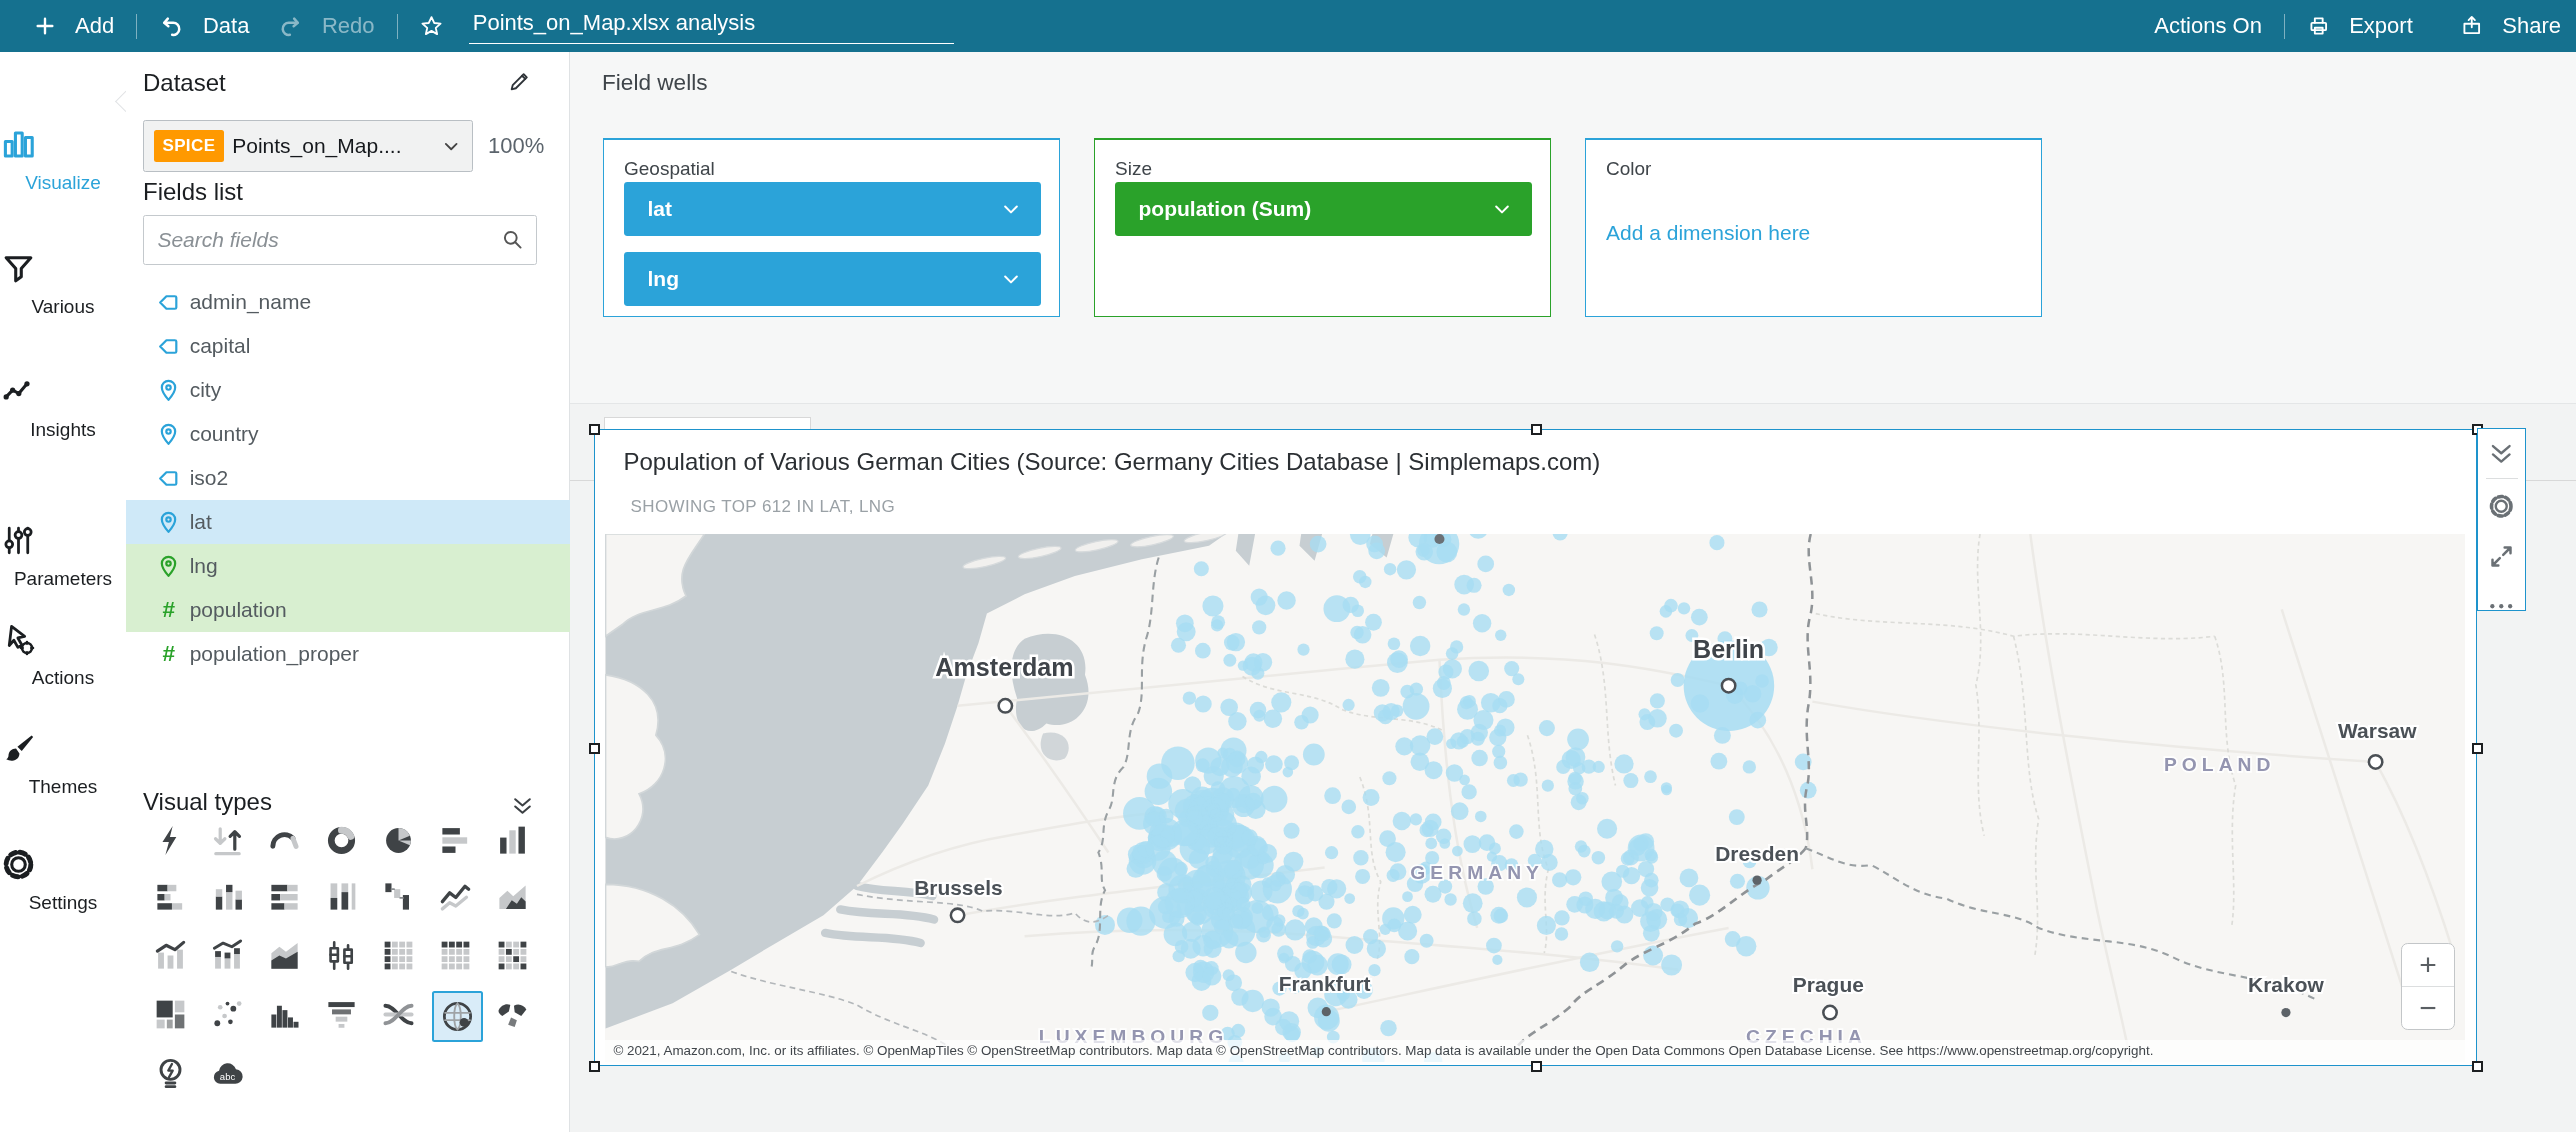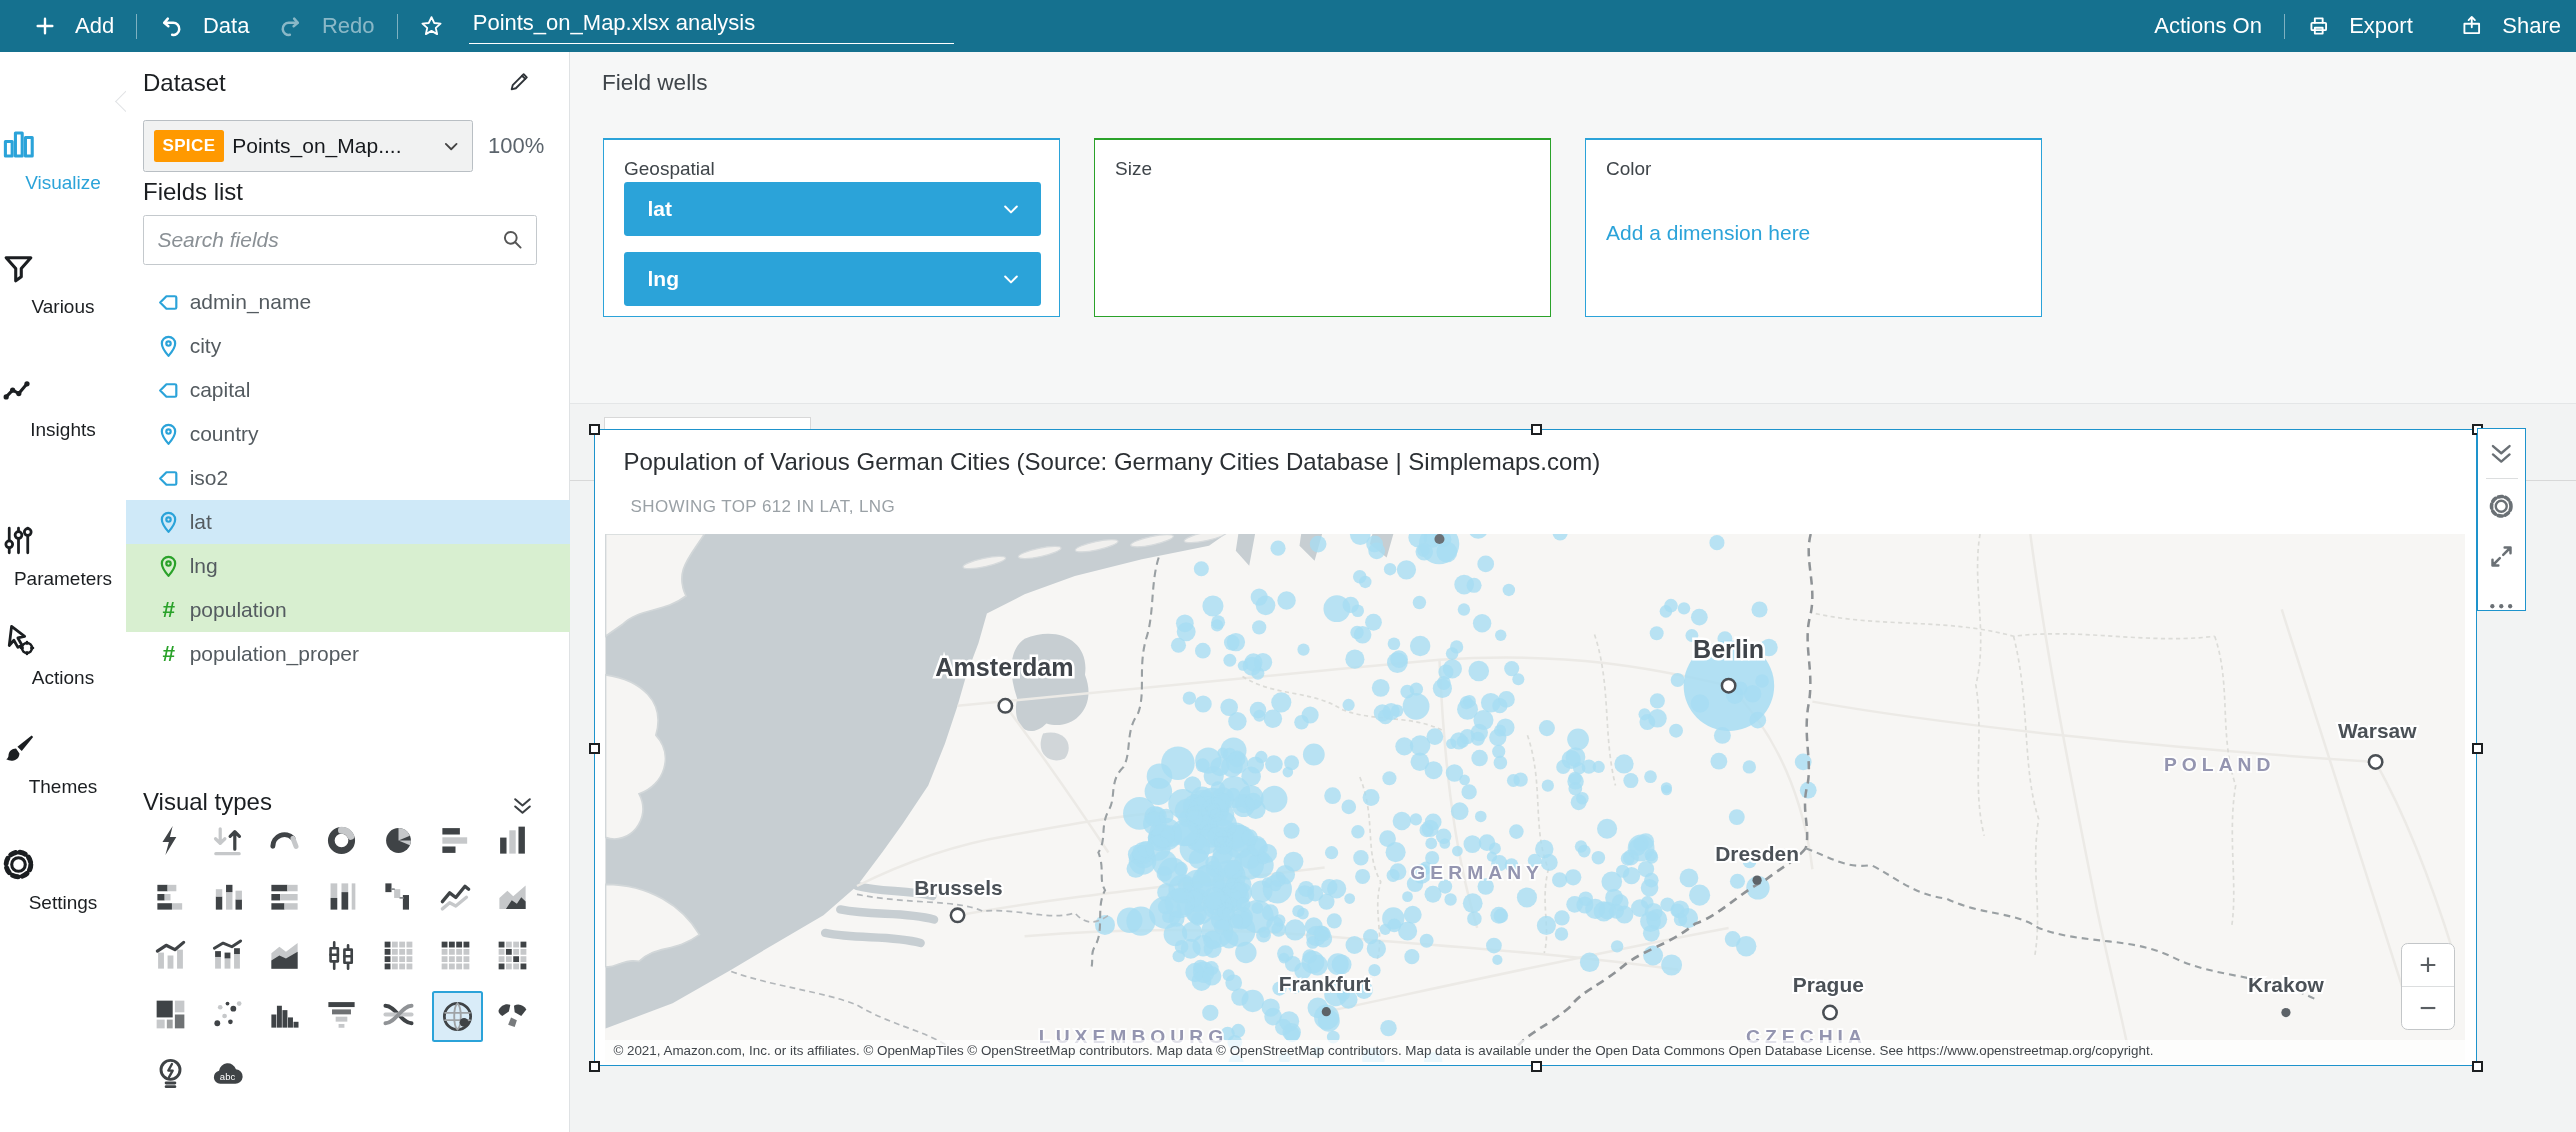--- a/index.html
+++ b/index.html
@@ -248,33 +248,33 @@
           <span class="fic">
             <svg viewBox="0 0 24 24" width="25" height="25">
               <path d="M10 6h8.2c.7 0 1.3.6 1.3 1.3v9.4c0 .7-.6 1.3-1.3 1.3H10l-6-6z" fill="none" stroke="#2ba3d9" stroke-width="2.1" stroke-linecap="round" stroke-linejoin="round"></path>
             </svg>
           </span>
           <span class="fname">admin_name</span>
         </div>
         <div class="frow">
           <span class="fic">
             <svg viewBox="0 0 24 24" width="25" height="25">
+              <path d="M10 6h8.2c.7 0 1.3.6 1.3 1.3v9.4c0 .7-.6 1.3-1.3 1.3H10l-6-6z" fill="none" stroke="#2ba3d9" stroke-width="2.1" stroke-linecap="round" stroke-linejoin="round"></path>
+            </svg>
+          </span>
+          <span class="fname">capital</span>
+        </div>
+        <div class="frow">
+          <span class="fic">
+            <svg viewBox="0 0 24 24" width="25" height="25">
               <path d="M12 2.8c-3.6 0-6.4 2.8-6.4 6.4C5.6 13.8 12 21 12 21s6.4-7.2 6.4-11.8c0-3.6-2.8-6.4-6.4-6.4z" fill="none" stroke="#2ba3d9" stroke-width="2.1" stroke-linecap="round" stroke-linejoin="round"></path>
               <circle cx="12" cy="9.2" r="2.1" fill="none" stroke="#2ba3d9" stroke-width="2.1" stroke-linecap="round" stroke-linejoin="round"></circle>
             </svg>
           </span>
           <span class="fname">city</span>
-        </div>
-        <div class="frow">
-          <span class="fic">
-            <svg viewBox="0 0 24 24" width="25" height="25">
-              <path d="M10 6h8.2c.7 0 1.3.6 1.3 1.3v9.4c0 .7-.6 1.3-1.3 1.3H10l-6-6z" fill="none" stroke="#2ba3d9" stroke-width="2.1" stroke-linecap="round" stroke-linejoin="round"></path>
-            </svg>
-          </span>
-          <span class="fname">capital</span>
         </div>
         <div class="frow">
           <span class="fic">
             <svg viewBox="0 0 24 24" width="25" height="25">
               <path d="M12 2.8c-3.6 0-6.4 2.8-6.4 6.4C5.6 13.8 12 21 12 21s6.4-7.2 6.4-11.8c0-3.6-2.8-6.4-6.4-6.4z" fill="none" stroke="#2ba3d9" stroke-width="2.1" stroke-linecap="round" stroke-linejoin="round"></path>
               <circle cx="12" cy="9.2" r="2.1" fill="none" stroke="#2ba3d9" stroke-width="2.1" stroke-linecap="round" stroke-linejoin="round"></circle>
             </svg>
           </span>
           <span class="fname">country</span>
         </div>
@@ -613,20 +613,28 @@
       <span class="ptext">lng</span>
       <span class="pchev">
               <svg viewBox="0 0 24 24" width="20" height="20">
                 <path d="M5 9l7 7 7-7" fill="none" stroke="#fff" stroke-width="2.4" stroke-linecap="round" stroke-linejoin="round"></path>
               </svg>
             </span>
           </div>
         </div>
         <div class="well" style="left: 524px; border-width: 2.5px 1.3px 1.3px; border-style: solid; border-color: rgb(42, 162, 42); border-image: initial;">
           <div class="wlabel">Size</div>
+          <div class="pill" style="top:42px;background:#2aa22a">
+      <span class="ptext">population (Sum)</span>
+      <span class="pchev">
+              <svg viewBox="0 0 24 24" width="20" height="20">
+                <path d="M5 9l7 7 7-7" fill="none" stroke="#fff" stroke-width="2.4" stroke-linecap="round" stroke-linejoin="round"></path>
+              </svg>
+            </span>
+          </div>
         </div>
         <div class="well" style="left: 1015px; border-width: 2.5px 1.3px 1.3px; border-style: solid; border-color: rgb(43, 163, 217); border-image: initial;">
           <div class="wlabel">Color</div>
           <div class="well-link">Add a dimension here</div>
         </div>
       </div>
 
     <div class="tabline"></div>
     <div class="tab">
       <span class="tname">Points_on_Map</span>

